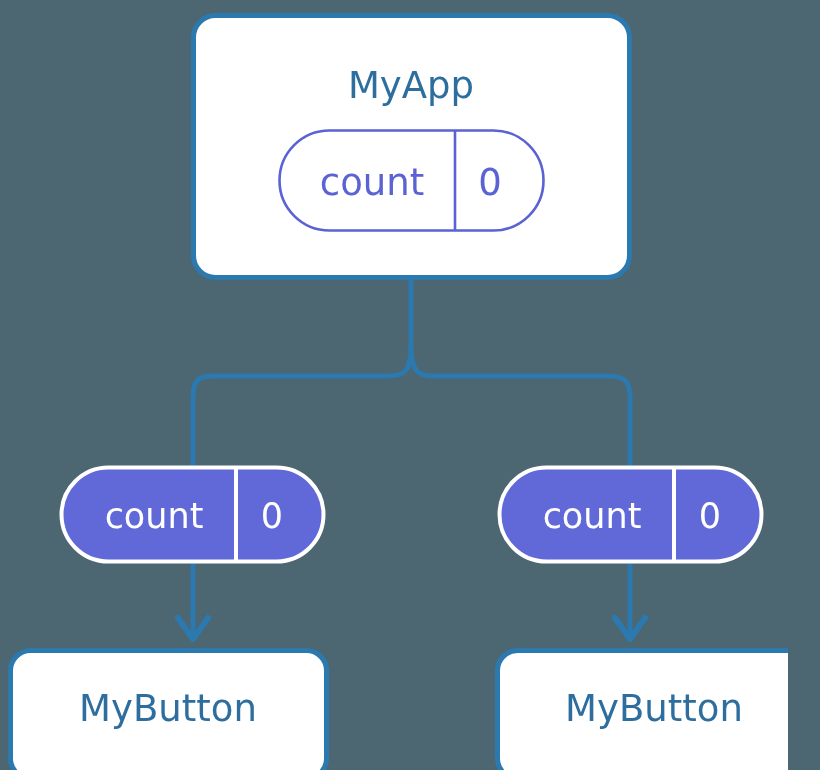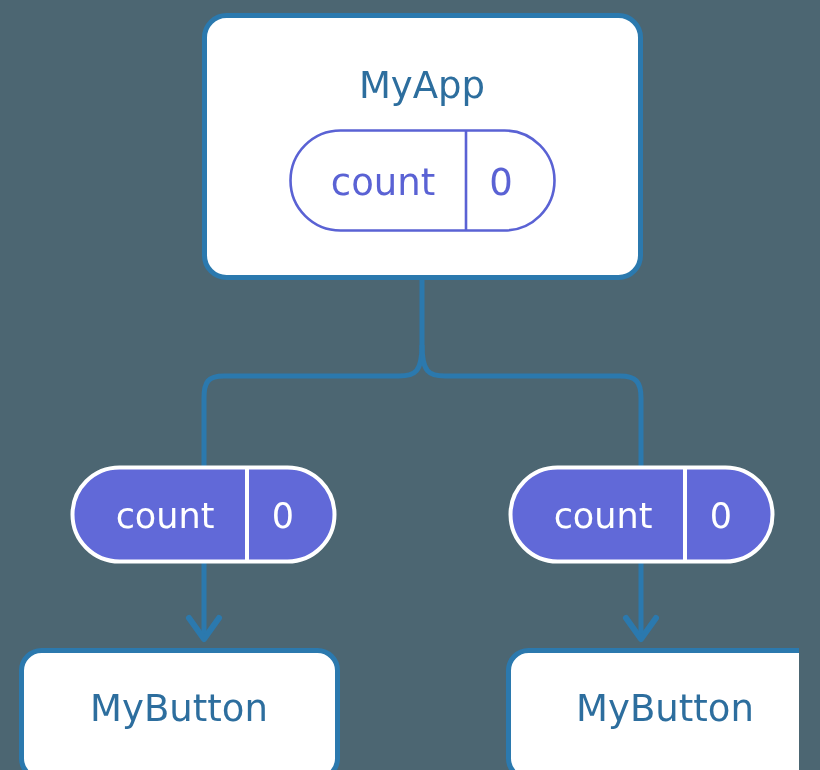--- a/index.html
+++ b/index.html
@@ -10,21 +10,20 @@
   }
   body {
     font-family: "DejaVu Sans", "Liberation Sans", sans-serif;
   }
   #stage {
     position: relative;
     width: 788px;
     height: 770px;
     background: #4c6672;
     overflow: hidden;
-    margin-left: 11px;
   }
   svg.layer {
     position: absolute;
     left: 0;
     top: 0;
     width: 820px;
     height: 770px;
   }
   .node-label {
     font-family: "DejaVu Sans", "Liberation Sans", sans-serif;

